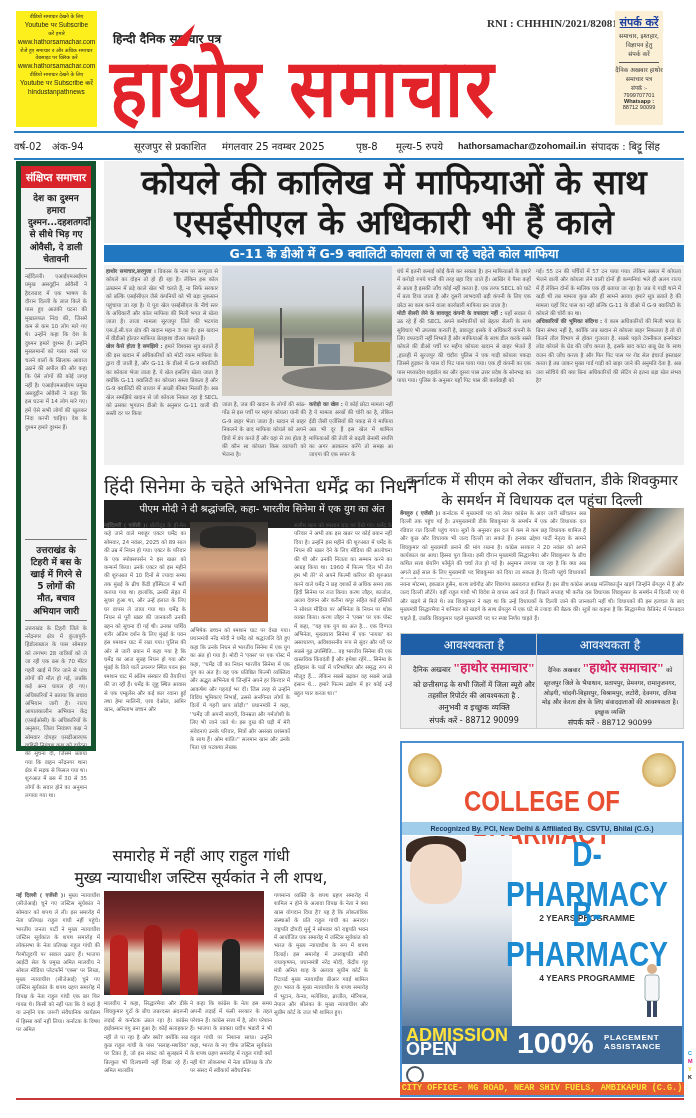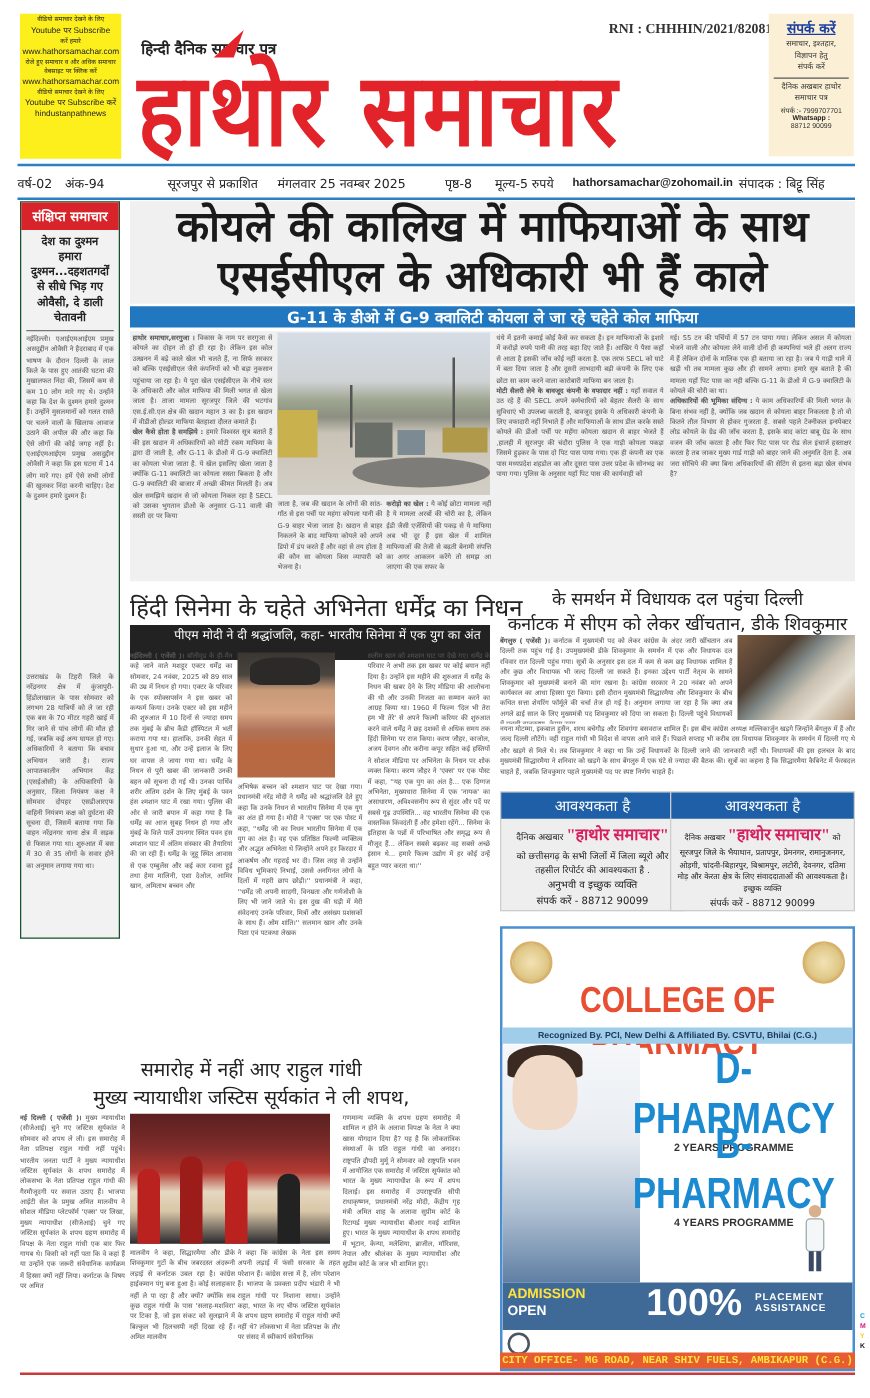--- a/index.html
+++ b/index.html
@@ -9,33 +9,33 @@
   .abs { position: absolute; }
 
   
   .promo-box { left: 16px; top: 11px; width: 81px; height: 116px; background: #fcef1c; padding: 2px 2px; text-align: center; font-size: 6.4px; line-height: 1.45; color: #222; }
   .promo-box .sm { font-size: 5px; display: block; }
   .promo-box .md { font-size: 6.6px; display: block; font-family: "Liberation Sans", sans-serif; }
   .tagline { left: 113px; top: 30px; font-size: 12px; font-weight: bold; color: #222; font-family: "DejaVu Sans", sans-serif; }
   .red-slash { left: 175px; top: 24px; width: 0; height: 0; border-left: 16px solid transparent; border-bottom: 22px solid #e2232a; transform: skewX(-20deg); }
   .brand-title { left: 110px; top: 42px; font-size: 70px; line-height: 80px; font-weight: bold; color: #e2232a; letter-spacing: 2px; font-family: "DejaVu Sans", sans-serif; transform: scaleY(1.15); transform-origin: top left; white-space: nowrap; }
   .rni { left: 487px; top: 17px; font-family: "Liberation Serif", serif; font-weight: bold; font-size: 11px; color: #333; }
-  .contact-box { left: 615px; top: 11px; width: 68px; height: 114px; background: #fbf0d6; text-align: center; padding-top: 3px; }
+  .contact-box { left: 615px; top: 11px; width: 48px; height: 114px; background: #fbf0d6; text-align: center; padding-top: 3px; }
   .contact-box .title { color: #1b3fa0; font-weight: bold; font-size: 11px; text-decoration: underline; display: block; margin-bottom: 3px; }
   .contact-box .txt { font-size: 6.2px; line-height: 1.45; display: block; color: #333; }
   .contact-box .rule { border-top: 1px solid #555; margin: 3px 4px; }
   .contact-box .num { font-size: 5.6px; display: block; color: #333; font-family: "Liberation Sans", sans-serif; }
   .contact-box .wa { font-size: 5.6px; display: block; font-weight: bold; font-family: "Liberation Sans", sans-serif; }
 
   .rule-blue { left: 14px; width: 670px; height: 2px; background: #2b7fc4; }
   .info-bar { left: 14px; top: 134px; width: 670px; height: 24px; display: flex; align-items: center; font-size: 10px; white-space: nowrap; color: #222; }
   .info-bar span { display: inline-block; }
 
   
-  .brief-col { left: 16px; top: 161px; width: 80px; height: 590px; border: 1px solid #14532d; background: #f2f2f2; }
+  .brief-col { left: 16px; top: 161px; width: 80px; height: 590px; border: 5px solid #14532d; background: #f2f2f2; }
   .brief-head { background: #d9232b; color: #fff; font-weight: bold; font-size: 10.5px; text-align: center; padding: 4px 0; }
   .brief-title { font-size: 9px; line-height: 1.35; text-align: center; font-weight: bold; padding: 4px 3px 3px; color: #222; border-bottom: 1px solid #777; margin: 0 4px; }
   .body-text { font-size: 5.4px; line-height: 1.55; color: #555; text-align: justify; }
   .brief-col .body-text { padding: 3px 4px; }
 
   
   .headline-box { left: 104px; top: 161px; width: 580px; height: 82px; background: #f0f0f0; }
   .hl1 { left: 104px; top: 162px; width: 580px; text-align: center; font-size: 34px; font-weight: bold; color: #1a1a1a; line-height: 40px; white-space: nowrap; }
   .hl2 { left: 104px; top: 202px; width: 580px; text-align: center; font-size: 34px; font-weight: bold; color: #1a1a1a; line-height: 40px; white-space: nowrap; }
   .subhead-bar { left: 104px; top: 245px; width: 580px; height: 17px; background: #2278c0; color: #fff; font-weight: bold; font-size: 12.5px; text-align: center; line-height: 17px; white-space: nowrap; }
@@ -70,21 +70,21 @@
   .emblem { position: absolute; top: 10px; width: 34px; height: 34px; border-radius: 50%; border: 2px solid #d8b26a; background: radial-gradient(circle, #f2e2b5 0%, #e0c888 60%, #c79d4c 100%); }
   .ph-photo { position: absolute; left: 0; top: 93px; width: 110px; height: 190px; background: linear-gradient(180deg, #f5f7fa 0%, #e8ecf1 40%, #aebfd1 70%, #5f7fa3 100%); }
   .ph-photo .face { position: absolute; left: 8px; top: 8px; width: 52px; height: 60px; border-radius: 45% 45% 40% 40%; background: #f1d9c8; }
   .ph-photo .hair { position: absolute; left: 4px; top: 0; width: 60px; height: 26px; border-radius: 50% 50% 10% 10%; background: #3b2a22; }
   .ph-course { position: absolute; right: 10px; text-align: center; width: 170px; font-family: "Liberation Sans", sans-serif; font-weight: bold; }
   .ph-course .big { color: #1b8ad0; font-size: 28px; transform: scaleY(1.25); display: block; }
   .ph-course .yrs { color: #333; font-size: 8.5px; display: block; margin-top: 6px; }
   .ph-fac { position: absolute; left: 95px; top: 235px; width: 148px; height: 30px; border-radius: 15px; background: #616d7e; color: #fff; font-size: 7.5px; font-weight: bold; font-style: italic; text-align: center; line-height: 12px; padding-top: 3px; font-family: "Liberation Sans", sans-serif; }
   .ph-doc { position: absolute; left: 238px; top: 220px; width: 24px; height: 56px; }
   .ph-admission { position: absolute; left: 0; top: 283px; width: 284px; height: 38px; background: #3f6a98; }
-  .ph-adm-txt { position: absolute; left: 4px; top: 285px; color: #ffe23c; font-weight: bold; font-size: 11px; line-height: 14px; font-family: "Liberation Sans", sans-serif; }
+  .ph-adm-txt { position: absolute; left: 4px; top: 285px; color: #ffe23c; font-weight: bold; font-size: 18px; line-height: 14px; font-family: "Liberation Sans", sans-serif; }
   .ph-adm-txt .open { color: #fff; display: block; }
   .ph-100 { position: absolute; left: 115px; top: 283px; color: #fff; font-weight: bold; font-size: 30px; font-family: "Liberation Sans", sans-serif; }
   .ph-place { position: absolute; left: 190px; top: 290px; color: #fff; font-weight: bold; font-size: 8px; line-height: 9px; font-family: "Liberation Sans", sans-serif; letter-spacing: 0.6px; margin-left: 12px; }
   .ph-phone { position: absolute; left: 0; top: 322px; width: 100%; text-align: center; color: #4b5562; font-weight: bold; font-size: 21px; font-family: "Liberation Sans", sans-serif; }
   .ph-phone-icon { position: absolute; left: 4px; top: 323px; width: 18px; height: 18px; border-radius: 50%; border: 2px solid #4b5562; }
 
   .cmyk { left: 688px; top: 1049px; font-size: 5.5px; line-height: 8px; font-weight: bold; font-family: "Liberation Sans", sans-serif; }
 
   
   .js-title { left: 16px; top: 845px; width: 370px; text-align: center; font-size: 15.5px; line-height: 22px; color: #222; }
@@ -137,20 +137,21 @@
   <span style="width:62px;">मूल्य-5 रुपये</span>
   <span style="width:133px; font-family:'Liberation Sans',sans-serif; font-size:9px; font-weight:bold;">hathorsamachar@zohomail.in</span>
   <span>संपादक : बिट्टू सिंह</span>
 </div>
 <div class="abs rule-blue" style="top:158px;"></div>
 
 <div class="abs brief-col">
   <div class="brief-head">संक्षिप्त समाचार</div>
   <div class="brief-title">देश का दुश्मन हमारा दुश्मन...दहशतगर्दों से सीधे भिड़ गए ओवैसी, दे डाली चेतावनी</div>
   <div class="body-text" style="height:270px; overflow:hidden;">नईदिल्ली। एआईएमआईएम प्रमुख असदुद्दीन ओवैसी ने हैदराबाद में एक भाषण के दौरान दिल्ली के लाल किले के पास हुए आतंकी घटना की मुखालफत निंदा की, जिसमें कम से कम 10 लोग मारे गए थे। उन्होंने कहा कि देश के दुश्मन हमारे दुश्मन हैं। उन्होंने मुसलमानों को गलत रास्ते पर चलने वालों के खिलाफ आवाज उठाने की अपील की और कहा कि ऐसे लोगों की कोई जगह नहीं है। एआईएमआईएम प्रमुख असदुद्दीन ओवैसी ने कहा कि इस घटना में 14 लोग मारे गए। हमें ऐसे सभी लोगों की खुलकर निंदा करनी चाहिए। देश के दुश्मन हमारे दुश्मन हैं।</div>
+  <div class="brief-title" style="border-top:1px solid #777; border-bottom:1px solid #777;">उत्तराखंड के टिहरी में बस के खाई में गिरने से 5 लोगों की मौत, बचाव अभियान जारी</div>
   <div class="body-text" style="height:200px; overflow:hidden;">उत्तराखंड के टिहरी जिले के नरेंद्रनगर क्षेत्र में कुंजापुरी-हिंडोलाखाल के पास सोमवार को लगभग 28 यात्रियों को ले जा रही एक बस के 70 मीटर गहरी खाई में गिर जाने से पांच लोगों की मौत हो गई, जबकि कई अन्य घायल हो गए। अधिकारियों ने बताया कि बचाव अभियान जारी है। राज्य आपातकालीन अभियान केंद्र (एसईओसी) के अधिकारियों के अनुसार, जिला नियंत्रण कक्ष ने सोमवार दोपहर एसडीआरएफ वाहिनी नियंत्रण कक्ष को दुर्घटना की सूचना दी, जिसमें बताया गया कि वाहन नरेंद्रनगर थाना क्षेत्र में सड़क से फिसल गया था। शुरुआत में बस में 30 से 35 लोगों के सवार होने का अनुमान लगाया गया था।</div>
 </div>
 
 <div class="abs headline-box"></div>
 <div class="abs hl1">कोयले की कालिख में माफियाओं के साथ</div>
 <div class="abs hl2">एसईसीएल के अधिकारी भी हैं काले</div>
 <div class="abs subhead-bar">G-11 के डीओ में G-9 क्वालिटी कोयला ले जा रहे चहेते कोल माफिया</div>
 
 <div class="abs story-area"></div>
 <div class="abs col body-text" style="left:106px; top:267px; width:112px; height:195px; overflow:hidden;"><b>हाथोर समाचार,सरगुजा ।</b> विकास के नाम पर सरगुजा से कोयले का दोहन तो हो ही रहा है। लेकिन इस कोल उत्खनन में बड़े काले खेल भी चलते हैं, ना सिर्फ सरकार को बल्कि एसईसीएल जैसे कंपनियों को भी बड़ा नुकसान पहुंचाया जा रहा है। ये पूरा खेल एसईसीएल के नीचे स्तर के अधिकारी और कोल माफिया की मिली भगत से खेला जाता है। ताजा मामला सूरजपुर जिले की भटगांव एस.ई.सी.एल क्षेत्र की खदान महान 3 का है। इस खदान में वीडीओ होल्डर माफिया बेतहाशा दौलत कमाते हैं।<br><b>खेल कैसे होता है समझिये :</b> हमारे विश्वस्त सूत्र बताते हैं की इस खदान में अधिकारियों को मोटी रकम माफिया के द्वारा दी जाती है, और G-11 के डीओ में G-9 क्वालिटी का कोयला भेजा जाता है. ये खेल इसलिए खेला जाता है क्योंकि G-11 क्वालिटी का कोयला सस्ता बिकता है और G-9 क्वालिटी की बाजार में अच्छी कीमत मिलती है। अब खेल समझिये खदान से जो कोयला निकल रहा है SECL को उसका भुगतान डीओ के अनुसार G-11 वाली की सस्ती दर पर किया</div>
@@ -173,22 +174,22 @@
 <div class="abs dh-title">हिंदी सिनेमा के चहेते अभिनेता धर्मेंद्र का निधन</div>
 <div class="abs dh-sub">पीएम मोदी ने दी श्रद्धांजलि, कहा- भारतीय सिनेमा में एक युग का अंत</div>
 <div class="abs col body-text" style="left:104px; top:521px; width:82px; height:318px; overflow:hidden;"><b>नईदिल्ली ( एजेंसी )।</b> बॉलीवुड के ही-मैन कहे जाने वाले मशहूर एक्टर धर्मेंद्र का सोमवार, 24 नवंबर, 2025 को 89 साल की उम्र में निधन हो गया। एक्टर के परिवार के एक स्पोक्सपर्सन ने इस खबर को कन्फर्म किया। उनके एक्टर को इस महीने की शुरुआत में 10 दिनों से ज्यादा समय तक मुंबई के ब्रीच कैंडी हॉस्पिटल में भर्ती कराया गया था। हालांकि, उनकी सेहत में सुधार हुआ था, और उन्हें इलाज के लिए घर वापस ले जाया गया था। धर्मेंद्र के निधन से पूरी खबर की जानकारी उनकी बहन को सूचना दी गई थी। उनका पार्थिव शरीर अंतिम दर्शन के लिए मुंबई के पवन हंस श्मशान घाट में रखा गया। पुलिस की ओर से जारी बयान में कहा गया है कि धर्मेंद्र का आज सुबह निधन हो गया और मुंबई के विले पार्ले उपनगर स्थित पवन हंस श्मशान घाट में अंतिम संस्कार की तैयारियां की जा रही हैं। धर्मेंद्र के जुहू स्थित आवास से एक एम्बुलेंस और कई कार रवाना हुई तथा हेमा मालिनी, एशा देओल, आमिर खान, अमिताभ बच्चन और</div>
 <div class="abs dh-img">
     <div class="hat"></div>
   </div>
 <div class="abs col body-text" style="left:190px; top:626px; width:100px; height:213px; overflow:hidden;">अभिषेक बच्चन को श्मशान घाट पर देखा गया। प्रधानमंत्री नरेंद्र मोदी ने धर्मेंद्र को श्रद्धांजलि देते हुए कहा कि उनके निधन से भारतीय सिनेमा में एक युग का अंत हो गया है। मोदी ने 'एक्स' पर एक पोस्ट में कहा, ''धर्मेंद्र जी का निधन भारतीय सिनेमा में एक युग का अंत है। वह एक प्रतिष्ठित फिल्मी व्यक्तित्व और अद्भुत अभिनेता थे जिन्होंने अपने हर किरदार में आकर्षण और गहराई भर दी। जिस तरह से उन्होंने विविध भूमिकाएं निभाईं, उससे अनगिनत लोगों के दिलों में गहरी छाप छोड़ी।'' प्रधानमंत्री ने कहा, ''धर्मेंद्र जी अपनी सादगी, विनम्रता और गर्मजोशी के लिए भी जाने जाते थे। इस दुख की घड़ी में मेरी संवेदनाएं उनके परिवार, मित्रों और असंख्य प्रशंसकों के साथ हैं। ओम शांति।'' सलमान खान और उनके पिता एवं पटकथा लेखक</div>
 <div class="abs col body-text" style="left:294px; top:521px; width:98px; height:318px; overflow:hidden;">सलीम खान को श्मशान घाट पर देखे गए। धर्मेंद्र के परिवार ने अभी तक इस खबर पर कोई बयान नहीं दिया है। उन्होंने इस महीने की शुरुआत में धर्मेंद्र के निधन की खबर देने के लिए मीडिया की आलोचना की थी और उनकी निजता का सम्मान करने का आग्रह किया था। 1960 में फिल्म 'दिल भी तेरा हम भी तेरे' से अपने फिल्मी करियर की शुरुआत करने वाले धर्मेंद्र ने छह दशकों से अधिक समय तक हिंदी सिनेमा पर राज किया। करण जौहर, काजोल, अजय देवगन और करीना कपूर सहित कई हस्तियों ने सोशल मीडिया पर अभिनेता के निधन पर शोक व्यक्त किया। करण जौहर ने 'एक्स' पर एक पोस्ट में कहा, ''यह एक युग का अंत है... एक दिग्गज अभिनेता, मुख्यधारा सिनेमा में एक 'नायक' का असाधारण, अविश्वसनीय रूप से सुंदर और पर्दे पर सबसे गूढ़ उपस्थिति... वह भारतीय सिनेमा की एक वास्तविक किंवदंती हैं और हमेशा रहेंगे... सिनेमा के इतिहास के पन्नों में परिभाषित और समृद्ध रूप से मौजूद हैं... लेकिन सबसे बढ़कर वह सबसे अच्छे इंसान थे... हमारे फिल्म उद्योग में हर कोई उन्हें बहुत प्यार करता था।''</div>
 
 <div class="abs kn-title">
+  <div>कर्नाटक में सीएम को लेकर खींचतान, डीके शिवकुमार</div>
   <div>के समर्थन में विधायक दल पहुंचा दिल्ली</div>
-  <div>कर्नाटक में सीएम को लेकर खींचतान, डीके शिवकुमार</div>
 </div>
 <div class="abs col body-text" style="left:400px; top:509px; width:186px; height:70px; overflow:hidden;"><b>बेंगलुरु ( एजेंसी )।</b> कर्नाटक में मुख्यमंत्री पद को लेकर कांग्रेस के अंदर जारी खींचतान अब दिल्ली तक पहुंच गई है। उपमुख्यमंत्री डीके शिवकुमार के समर्थन में एक और विधायक दल रविवार रात दिल्ली पहुंच गया। सूत्रों के अनुसार इस दल में कम से कम छह विधायक शामिल हैं और कुछ और विधायक भी जल्द दिल्ली जा सकते हैं। इनका उद्देश्य पार्टी नेतृत्व के सामने शिवकुमार को मुख्यमंत्री बनाने की मांग रखना है। कांग्रेस सरकार ने 20 नवंबर को अपने कार्यकाल का आधा हिस्सा पूरा किया। इसी दौरान मुख्यमंत्री सिद्धारमैया और शिवकुमार के बीच कथित सत्ता शेयरिंग फॉर्मूले की चर्चा तेज हो गई है। अनुमान लगाया जा रहा है कि क्या अब अगले ढाई साल के लिए मुख्यमंत्री पद शिवकुमार को दिया जा सकता है। दिल्ली पहुंचे विधायकों में एचसी बालकृष्ण, केएम उदय,</div>
 <div class="abs kn-img"></div>
 <div class="abs col body-text" style="left:400px; top:580px; width:284px; height:44px; overflow:hidden;">नयना मोटम्मा, इकबाल हुसैन, शरथ बचेगौड़ और शिवगंगा बसवराज शामिल हैं। इस बीच कांग्रेस अध्यक्ष मल्लिकार्जुन खड़गे जिन्होंने बेंगलुरु में हैं और जल्द दिल्ली लौटेंगे। वहीं राहुल गांधी भी विदेश से वापस आने वाले हैं। पिछले सप्ताह भी करीब दस विधायक शिवकुमार के समर्थन में दिल्ली गए थे और खड़गे से मिले थे। तब शिवकुमार ने कहा था कि उन्हें विधायकों के दिल्ली जाने की जानकारी नहीं थी। विधायकों की इस हलचल के बाद मुख्यमंत्री सिद्धारमैया ने शनिवार को खड़गे के साथ बेंगलुरु में एक घंटे से ज्यादा की बैठक की। सूत्रों का कहना है कि सिद्धारमैया कैबिनेट में फेरबदल चाहते हैं, जबकि शिवकुमार पहले मुख्यमंत्री पद पर स्पष्ट निर्णय चाहते हैं।</div>
 
 <div class="req" style="left:400px;">
   <div class="rh">आवश्यकता है</div>
   <div class="rb">
     <span>दैनिक अखबार</span>
     <span class="brand">"हाथोर समाचार"</span><br>

